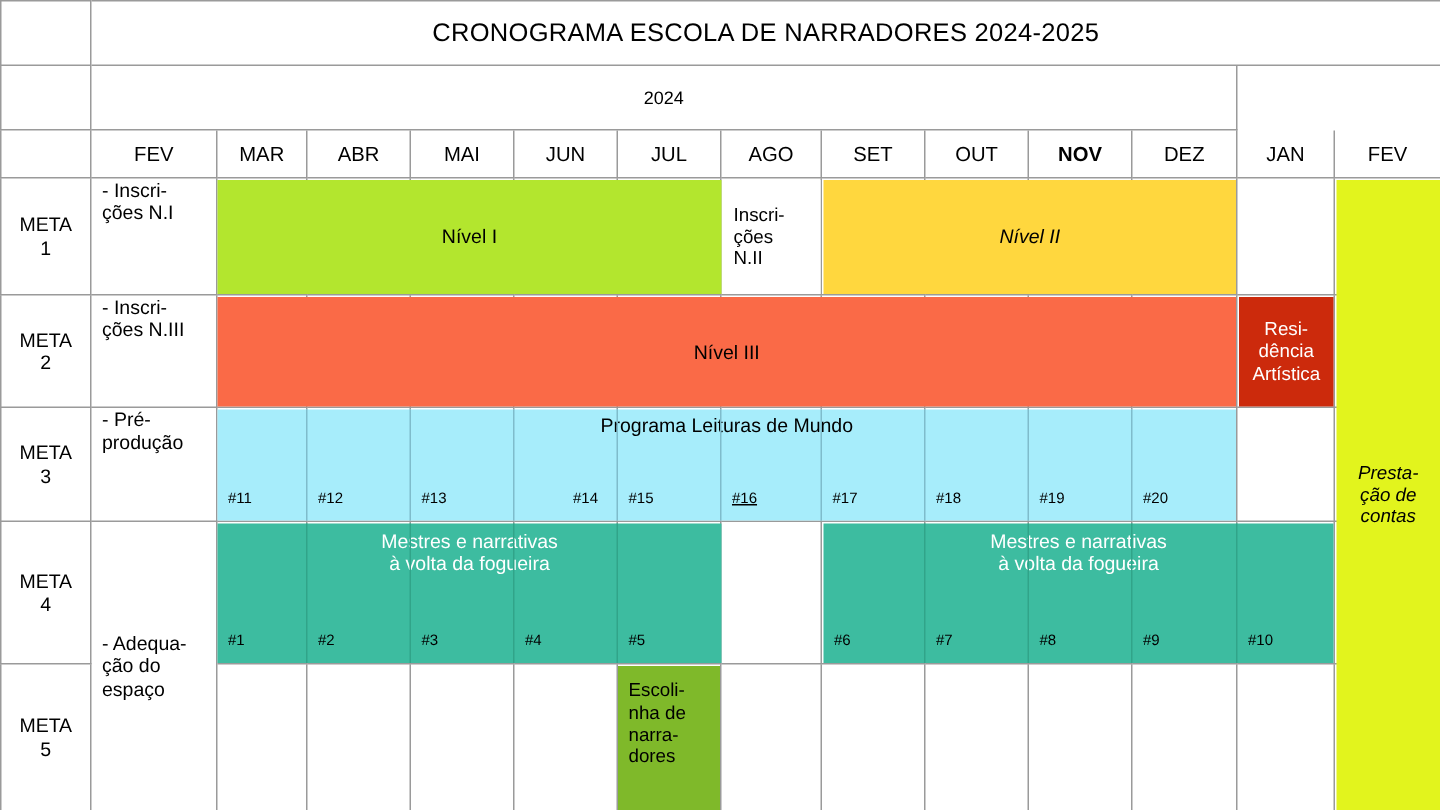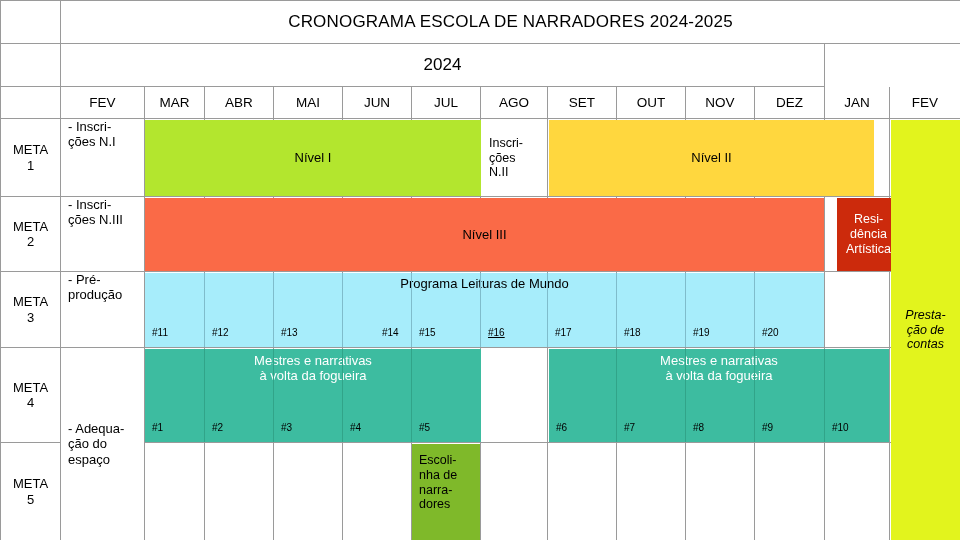--- a/index.html
+++ b/index.html
@@ -39,21 +39,21 @@
   .top-center   { align-items: flex-start; justify-content: center; text-align: center; }
   .bottom-left  { align-items: flex-end;   justify-content: flex-start; text-align: left; }
 
   .pad-l  { padding-left: 7px; }
   .pad-b  { padding-bottom: 8px; }
 
   .title-cell {
     font-size: 17px;
     letter-spacing: 0.2px;
   }
-  .year-cell { font-size: 17px; }
+  .year-cell { font-size: 12px; }
   .month-cell { font-size: 13.5px; }
   .meta-cell { font-size: 13px; }
   .desc-cell { font-size: 13px; }
   .bar-label { font-size: 13px; }
   .num-label { font-size: 10px; }
   .small-wrap { font-size: 12.5px; }
 
   .white-text { color: #ffffff; }
 
   
@@ -87,21 +87,21 @@
 
   <div class="cell ctr month-cell" style="left:61px; top:87px; width:84px; height:32px;">FEV</div>
   <div class="cell ctr month-cell" style="left:145px; top:87px; width:60px; height:32px;">MAR</div>
   <div class="cell ctr month-cell" style="left:205px; top:87px; width:69px; height:32px;">ABR</div>
   <div class="cell ctr month-cell" style="left:274px; top:87px; width:69px; height:32px;">MAI</div>
   <div class="cell ctr month-cell" style="left:343px; top:87px; width:69px; height:32px;">JUN</div>
   <div class="cell ctr month-cell" style="left:412px; top:87px; width:69px; height:32px;">JUL</div>
   <div class="cell ctr month-cell" style="left:548px; top:87px; width:69px; height:32px;">SET</div>
   <div class="cell ctr month-cell" style="left:481px; top:87px; width:67px; height:32px;">AGO</div>
   <div class="cell ctr month-cell" style="left:617px; top:87px; width:69px; height:32px;">OUT</div>
-  <div class="cell ctr month-cell" style="left:686px; top:87px; width:69px; height:32px;">NOV</div>
+  <div class="cell ctr month-cell" style="left:686px; top:87px; width:69px; height:32px;font-weight:bold;">NOV</div>
   <div class="cell ctr month-cell" style="left:755px; top:87px; width:70px; height:32px;">DEZ</div>
   <div class="cell ctr month-cell" style="left:825px; top:87px; width:65px; height:32px;">JAN</div>
   <div class="cell ctr month-cell noborder-r" style="left:890px; top:87px; width:70px; height:32px;">FEV</div>
 
   <div class="cell ctr leftcol meta-cell" style="left:0px; top:119px; width:61px; height:78px; flex-direction:column;">
     <span>META</span>
     <span>1</span>
   </div>
   <div class="cell ctr-left pad-l desc-cell" style="left:61px; top:119px; width:84px; height:78px; flex-direction:column; align-items:flex-start;">
     <span>- Inscri-</span>
@@ -209,26 +209,26 @@
 
   <div class="band ctr bar-label" style="left:145px; top:120px; width:336px; height:76px; background:#B3E62E;">Nível I</div>
 
   <div class="band small-wrap" style="left:482px; top:120px; width:65px; height:76px; background:#ffffff;
               flex-direction:column; justify-content:center; align-items:flex-start; padding-left:7px;">
     <span>Inscri-</span>
     <span>ções</span>
     <span>N.II</span>
   </div>
 
-  <div class="band ctr bar-label" style="left:549px; top:120px; width:325px; height:76px; background:#FFD73E;">Nível II</div>
+  <div class="band ctr bar-label" style="left:549px; top:120px; width:275px; height:76px; background:#FFD73E;font-style:italic;">Nível II</div>
 
   <div class="band ctr bar-label" style="left:145px; top:198px; width:679px; height:73px; background:#FA6A47;">Nível III</div>
 
   <div class="band small-wrap white-text" style="left:826px; top:198px; width:63px; height:73px; background:#CC2A0C;
-              flex-direction:column; justify-content:center; align-items:center; text-align:center;margin-left:11px;">
+              flex-direction:column; justify-content:center; align-items:center; text-align:center;">
     <span>Resi-</span>
     <span>dência</span>
     <span>Artística</span>
   </div>
 
   <div class="band" style="left:145px; top:273px; width:679px; height:74px; background:#A7EDFB;"></div>
   <div class="band top-center bar-label" style="left:145px; top:276px; width:679px; height:20px; justify-content:center;">Programa Leituras de Mundo</div>
 
   <div class="band" style="left:204px; top:273px; width:1px; height:74px; background:#7fbccb;"></div>
   <div class="band" style="left:273px; top:273px; width:1px; height:74px; background:#7fbccb;"></div>

